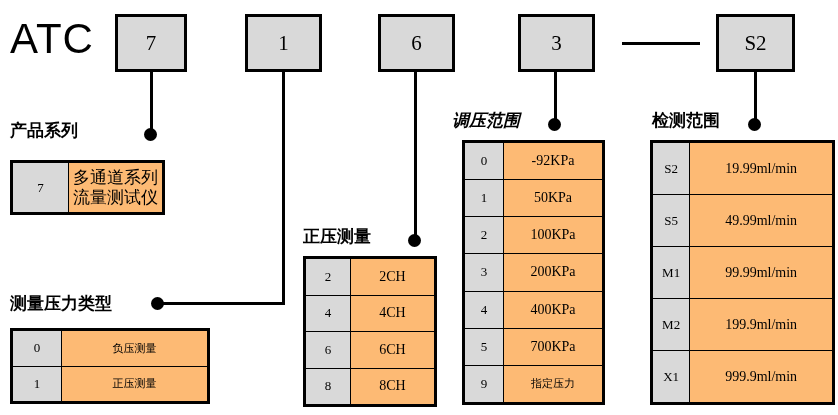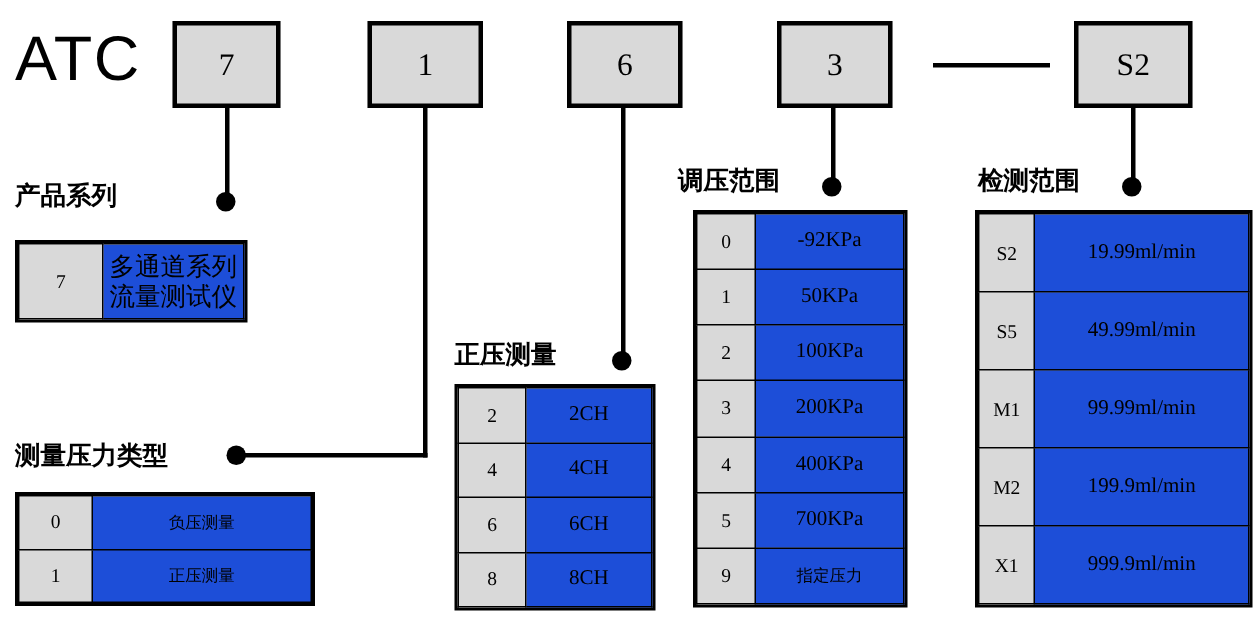--- a/index.html
+++ b/index.html
@@ -91,21 +91,21 @@
     text-align: center;
     vertical-align: middle;
     color: #000;
     padding: 0;
   }
   .tbl td.code {
     background: #d9d9d9;
     font-size: 13px;
   }
   .tbl td.val {
-    background: #1d4ed8;
+    background: #fdba74;
     font-size: 14px;
   }
   .tbl td.cjk {
     font-size: 11px;
   }
   .tbl td.cjk2 {
     font-size: 17px;
     line-height: 1.15;
   }
 </style>
@@ -205,21 +205,21 @@
         <td class="val">6CH</td>
       </tr>
       <tr>
         <td class="code">8</td>
         <td class="val">8CH</td>
       </tr>
     </tbody>
       </table>
   </div>
 
-  <div class="heading" style="left:452px; top:112px;">调压范围</div>
+  <div class="heading" style="left:452px; top:112px;font-style:italic;">调压范围</div>
 
   <div class="tbl" style="left:462px; top:140px; width:143px; height:265px;">
     <table>
       <tbody>
           <tr>
         <td class="code" style="width:38px;">0</td>
         <td class="val">-92KPa</td>
       </tr>
       <tr>
         <td class="code">1</td>

